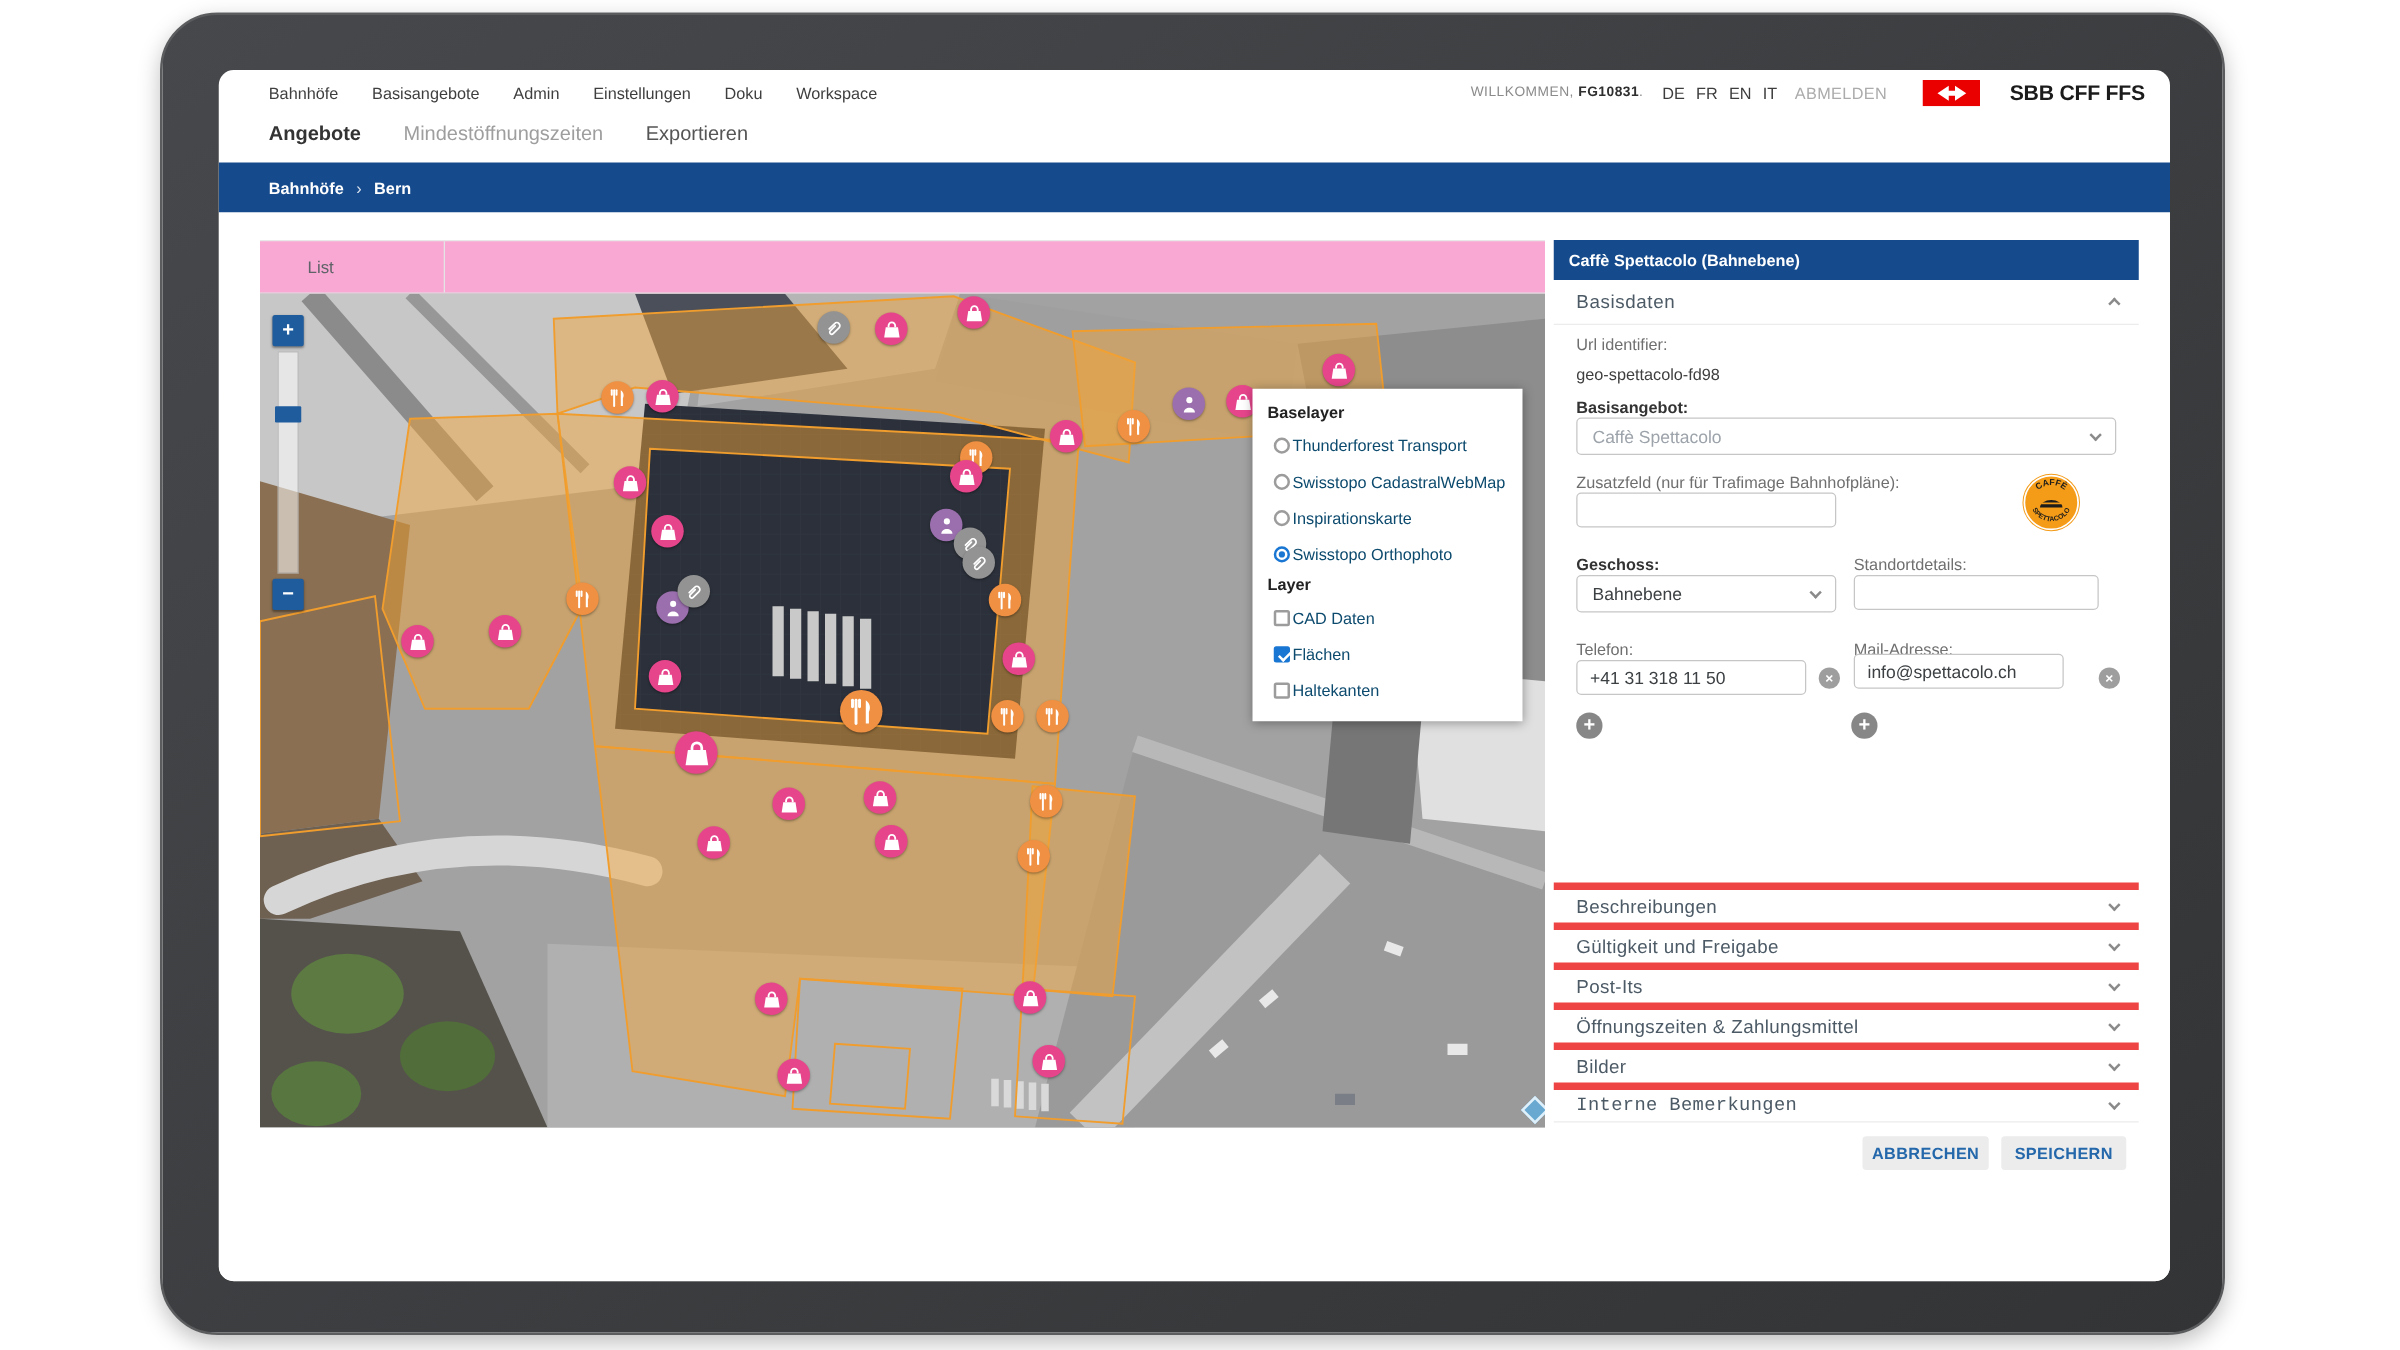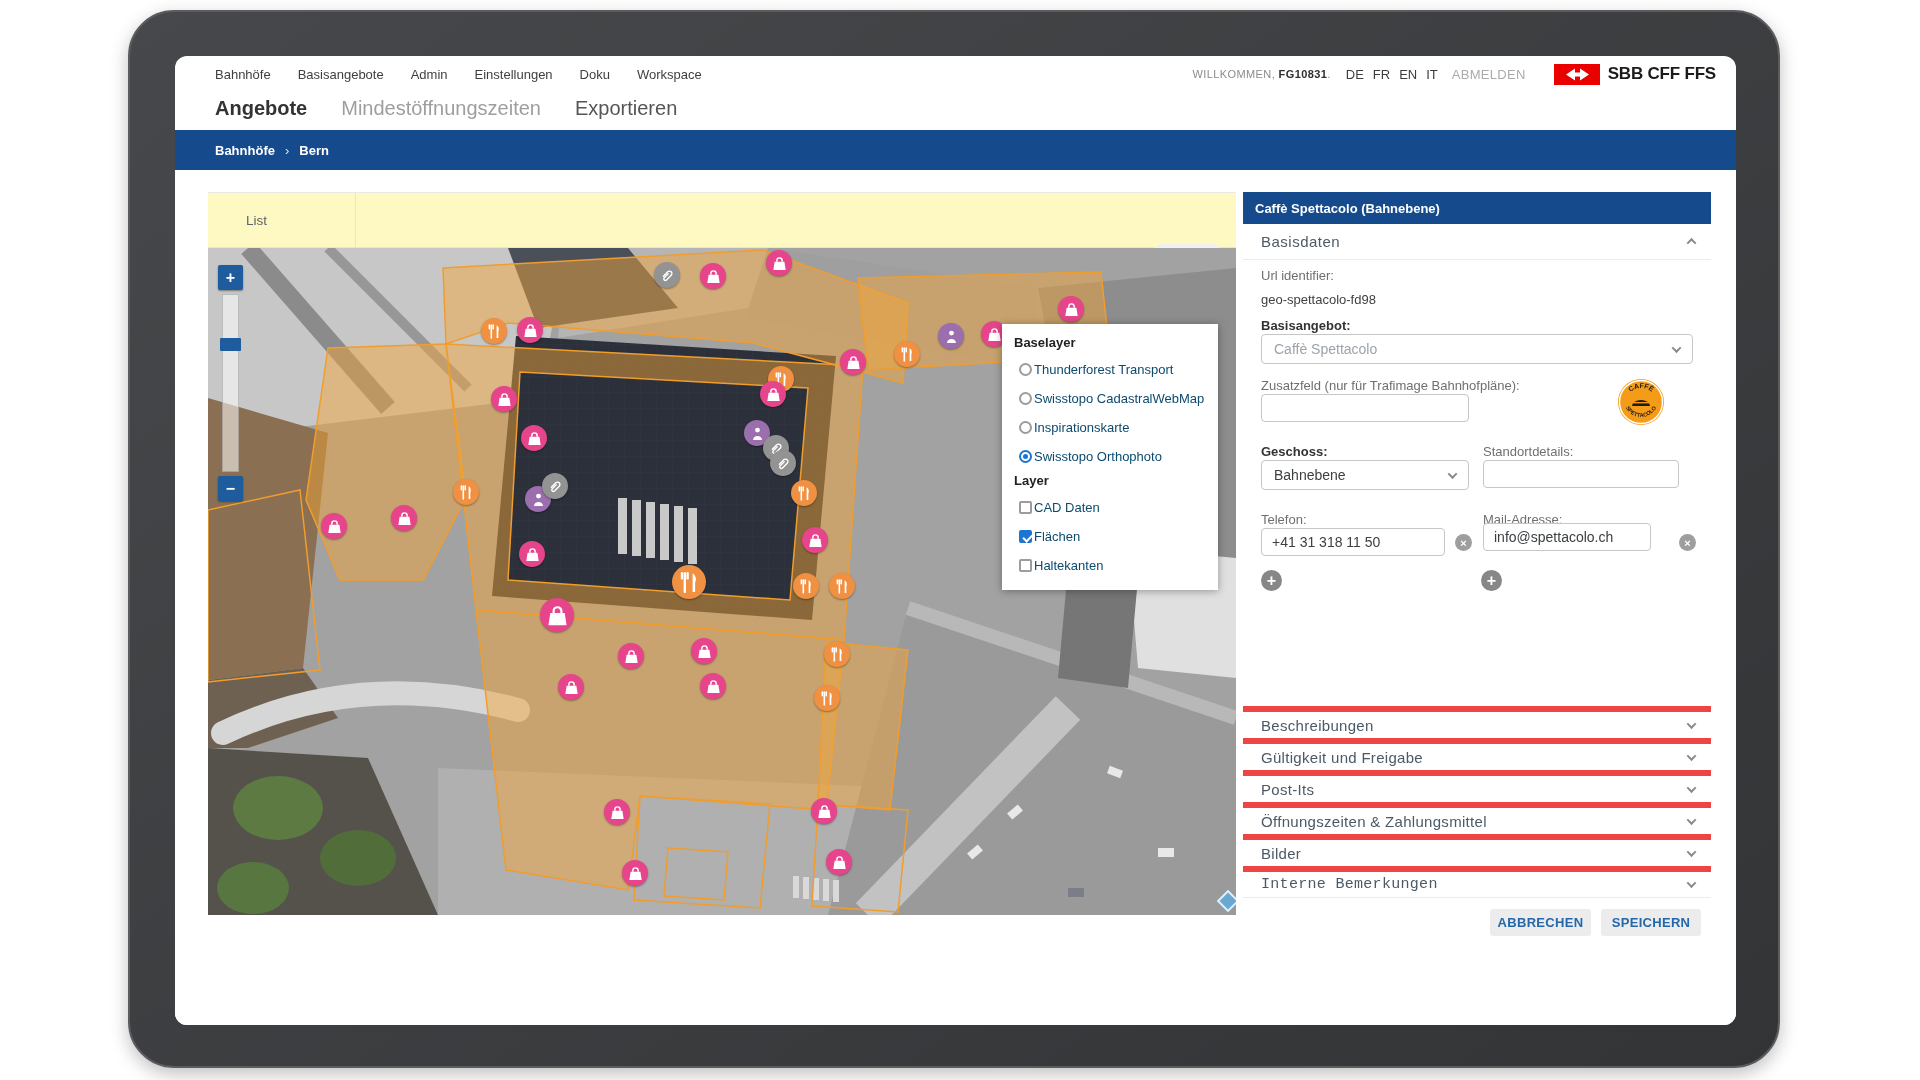--- a/index.html
+++ b/index.html
@@ -14,40 +14,40 @@
             background:#fff; border-radius:12px; overflow:hidden; }
 
   
   .topnav { display:flex; align-items:center; height:30px; padding:6px 20px 0 40px; }
   .nav-item { font-size:13px; color:#3f3f3f; margin-right:27px; white-space:nowrap; }
   .topnav-right { margin-left:auto; display:flex; align-items:center; }
   .welcome { font-size:11px; color:#8b8b8b; letter-spacing:.4px; }
   .welcome b { color:#2f2f2f;text-align:right; }
   .langs { display:flex; gap:9px; font-size:13px; color:#3d3d3d; margin-left:15px; }
   .logout { font-size:13px; color:#ababab; letter-spacing:.3px; margin-left:14px; }
-  .sbb-logo { display:flex; align-items:center; gap:8px; margin-left:28px; }
+  .sbb-logo { display:flex; align-items:flex-end; gap:24px; margin-left:28px; }
   .sbb-text { font-weight:bold; font-size:17px; color:#1b1b1b; letter-spacing:-.2px; white-space:nowrap; }
 
   
   .tabsrow { height:44px; display:flex; align-items:center; gap:34px; padding-left:40px; }
-  .tab { font-size:20px; color:#555; }
+  .tab { font-size:16px; color:#555; }
   .tab.active { font-weight:bold; color:#333; }
   .tab.muted { color:#9e9e9e; }
 
   
   .breadcrumb { height:40px; background:#154a8c; color:#fff; display:flex; align-items:center;
                 gap:10px; padding-left:40px; font-size:13px; font-weight:bold; }
   .crumb-sep { font-weight:normal; opacity:.85; font-size:13px; }
 
   .content { position:relative; height:855px; background:#fff; }
 
   
   .map-card { position:absolute; left:33px; top:22px; width:1028px; }
-  .map-toolbar { position:relative; height:56px; border-top:1px solid #e8e8e8; border-bottom:1px solid #e4e4e4;
-                 display:flex; align-items:flex-start; background:#fef9c3; }
+  .map-toolbar { position:relative; height:43px; border-top:1px solid #e8e8e8; border-bottom:1px solid #e4e4e4;
+                 display:flex; align-items:flex-start; background:#f9a8d4; }
   .list-tab { width:148px; height:100%; border-right:1px solid #e4e4e4; display:flex; align-items:center;
               padding-left:38px; font-size:13.5px; color:#5f6368; }
   .reset-btn { position:absolute; right:12px; top:7px; height:28px; padding:0 15px; background:#f0f0f0;
                border-radius:13px; color:#2b6cb0; font-size:12.5px; font-weight:bold; letter-spacing:.4px;
                display:flex; align-items:center;margin-top:44px; }
   .map-area { position:relative; width:1028px; height:667px; overflow:hidden; background:#a2a2a2; }
   .map-base { position:absolute; left:0; top:0; }
   #map-icons { position:absolute; inset:0; }
   .mapicon { position:absolute; transform:translate(-50%,-50%); border-radius:50%;
              display:flex; align-items:center; justify-content:center; box-shadow:0 1px 2px rgba(0,0,0,.35); }

